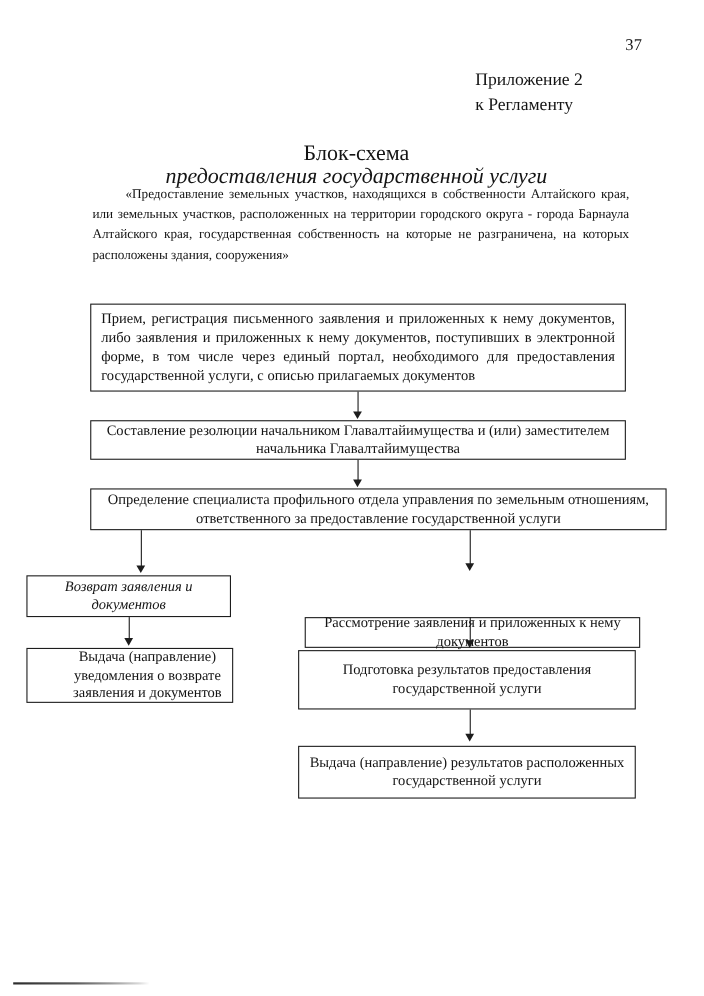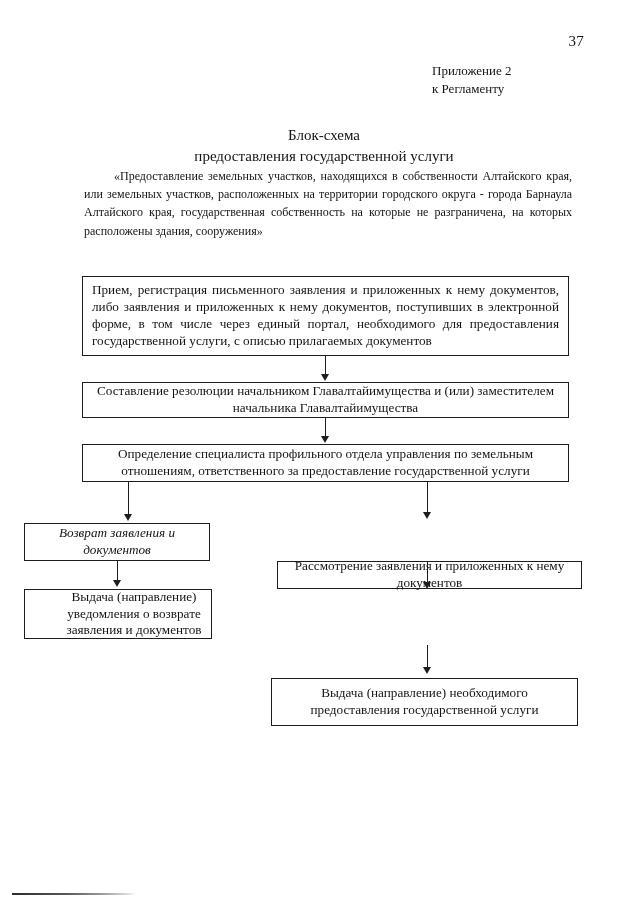--- a/index.html
+++ b/index.html
@@ -26,35 +26,35 @@
     left: 0;
     width: 584px;
     text-align: right;
     font-size: 15px;
     letter-spacing: 0.3px;
   }
   .appendix-block {
     position: absolute;
     top: 62px;
     left: 432px;
-    font-size: 13px;
+    font-size: 16px;
     line-height: 1.42;
   }
 
   
   .title-center {
     position: absolute;
     left: 78px;
     width: 492px;
     text-align: center;
-    font-size: 15px;
+    font-size: 20px;
     line-height: 1.5;
   }
   #title-line-1 { top: 124px; }
-  #title-line-2 { top: 145px; }
+  #title-line-2 { top: 145px; font-style: italic; }
 
   .title-body {
     position: absolute;
     top: 167px;
     left: 84px;
     width: 488px;
     font-size: 12px;
     line-height: 1.52;
     text-align: justify;
     text-indent: 30px;
@@ -78,21 +78,21 @@
   }
   .node.center .txt { text-align: center; }
   .node.justify .txt {
     text-align: justify;
     text-align-last: left;
     padding: 0 9px;
   }
 
   #node-intake      { left: 82px;  top: 276px; width: 487px; height: 80px; justify-content: flex-end; }
   #node-resolution  { left: 82px;  top: 382px; width: 487px; height: 36px; }
-  #node-specialist  { left: 82px;  top: 444px; width: 487px; height: 38px; justify-content: center; }
+  #node-specialist  { left: 82px;  top: 444px; width: 524px; height: 38px; justify-content: center; }
   #node-return      { left: 24px;  top: 523px; width: 186px; height: 38px; font-style: italic; }
   #node-notice      { left: 24px;  top: 589px; width: 188px; height: 50px; padding-left: 32px; }
   #node-review      { left: 277px; top: 521px; width: 305px; height: 28px; margin-top: 40px; }
   #node-prepare     { left: 271px; top: 591px; width: 307px; height: 54px; }
   #node-issue       { left: 271px; top: 678px; width: 307px; height: 48px; }
 
   
   .connector {
     position: absolute;
     width: 1.4px;
@@ -190,23 +190,26 @@
     <div class="txt">Выдача (направление) уведомления о возврате заявления и документов</div>
   </div>
 
   <div class="node center" id="node-review">
     <div class="txt">Рассмотрение заявления и приложенных к нему документов</div>
   </div>
 
   <div class="connector" id="conn-review-prepare"></div>
   <div class="arrowhead" id="arrow-review-prepare"></div>
 
+  <div class="node center" id="node-prepare">
+    <div class="txt">Подготовка результатов предоставления государственной услуги</div>
+  </div>
 
   <div class="connector" id="conn-prepare-issue"></div>
   <div class="arrowhead" id="arrow-prepare-issue"></div>
 
   <div class="node center" id="node-issue">
-    <div class="txt">Выдача (направление) необходимого предоставления государственной услуги</div>
+    <div class="txt">Выдача (направление) результатов расположенных государственной услуги</div>
   </div>
 
   <div id="scan-artifact"></div>
 
 </div>
 
 </body></html>

